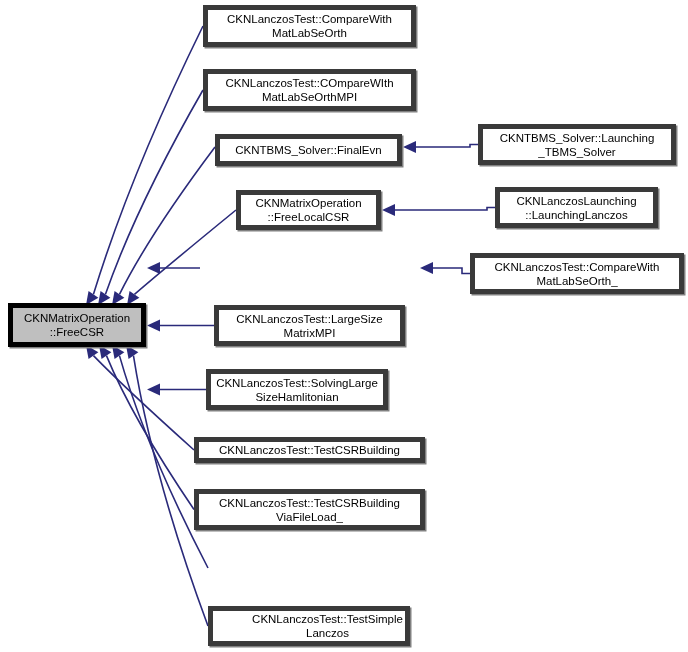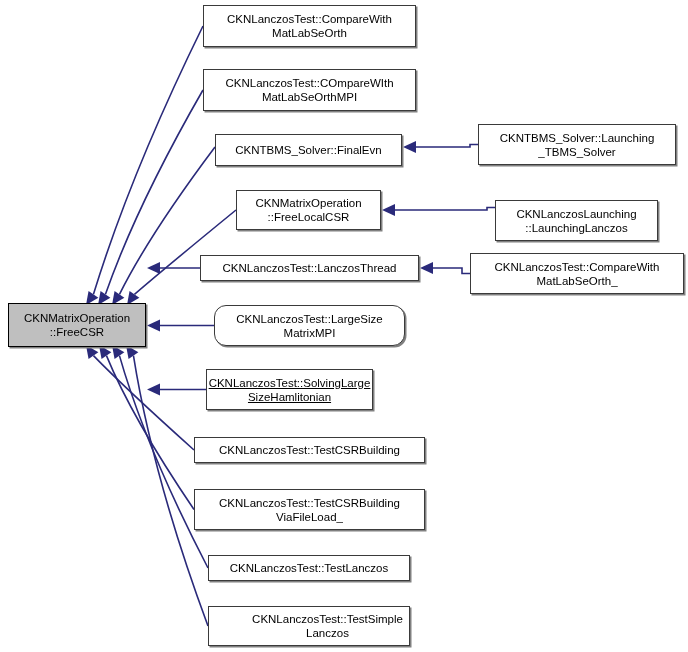--- a/index.html
+++ b/index.html
@@ -21,21 +21,21 @@
     position: absolute;
     left: 0;
     top: 0;
     width: 688px;
     height: 652px;
     pointer-events: none;
   }
   .node {
     position: absolute;
     box-sizing: border-box;
-    border: 1px solid #c2410c;
+    border: 5px solid #c2410c;
     background: #ffffff;
     color: #000000;
     font-size: 11.5px;
     line-height: 14px;
     text-align: center;
     display: flex;
     align-items: center;
     justify-content: center;
     padding: 0 3px;
     box-shadow: 1.5px 1.5px 0 0 #808080;
@@ -89,30 +89,28 @@
     </svg>
 <div class="node current" style="left: 8px; top: 303px; width: 138px; height: 44px; background: rgb(191, 191, 191); border-color: rgb(0, 0, 0); color: rgb(0, 0, 0);">CKNMatrixOperation
 ::FreeCSR</div>
     <div class="node" style="left: 203px; top: 5px; width: 213px; height: 42px; background: rgb(255, 255, 255); border-color: rgb(58, 58, 58); color: rgb(0, 0, 0);">CKNLanczosTest::CompareWith
 MatLabSeOrth</div>
     <div class="node" style="left: 203px; top: 69px; width: 213px; height: 42px; background: rgb(255, 255, 255); border-color: rgb(58, 58, 58); color: rgb(0, 0, 0);">CKNLanczosTest::COmpareWIth
 MatLabSeOrthMPI</div>
     <div class="node" style="left: 215px; top: 134px; width: 187px; height: 32px; background: rgb(255, 255, 255); border-color: rgb(58, 58, 58); color: rgb(0, 0, 0);">CKNTBMS_Solver::FinalEvn</div>
     <div class="node" style="left: 236px; top: 190px; width: 145px; height: 40px; background: rgb(255, 255, 255); border-color: rgb(58, 58, 58); color: rgb(0, 0, 0);">CKNMatrixOperation
 ::FreeLocalCSR</div>
-    <div class="node" style="left: 200px; top: 255px; width: 219px; height: 26px; background: rgb(255, 255, 255); border-color: rgb(58, 58, 58); color: rgb(0, 0, 0);">CKNLanczosTest::LanczosThread</div>
-    <div class="node" style="left: 214px; top: 305px; width: 191px; height: 41px; background: rgb(255, 255, 255); border-color: rgb(58, 58, 58); color: rgb(0, 0, 0); border-radius: 12px;">CKNLanczosTest::LargeSize
+    <div class="node" style="left: 214px; top: 305px; width: 191px; height: 41px; background: rgb(255, 255, 255); border-color: rgb(58, 58, 58); color: rgb(0, 0, 0);">CKNLanczosTest::LargeSize
 MatrixMPI</div>
-    <div class="node" style="left: 206px; top: 369px; width: 167px; height: 41px; background: rgb(255, 255, 255); border-color: rgb(58, 58, 58); color: rgb(0, 0, 0); text-decoration: underline;">CKNLanczosTest::SolvingLarge
+    <div class="node" style="left: 206px; top: 369px; width: 182px; height: 41px; background: rgb(255, 255, 255); border-color: rgb(58, 58, 58); color: rgb(0, 0, 0);">CKNLanczosTest::SolvingLarge
 SizeHamlitonian</div>
     <div class="node" style="left: 194px; top: 437px; width: 231px; height: 26px; background: rgb(255, 255, 255); border-color: rgb(58, 58, 58); color: rgb(0, 0, 0);">CKNLanczosTest::TestCSRBuilding</div>
     <div class="node" style="left: 194px; top: 489px; width: 231px; height: 41px; background: rgb(255, 255, 255); border-color: rgb(58, 58, 58); color: rgb(0, 0, 0);">CKNLanczosTest::TestCSRBuilding
 ViaFileLoad_</div>
-    <div class="node" style="left: 208px; top: 555px; width: 202px; height: 26px; background: rgb(255, 255, 255); border-color: rgb(58, 58, 58); color: rgb(0, 0, 0);">CKNLanczosTest::TestLanczos</div>
     <div class="node" style="left: 208px; top: 606px; width: 202px; height: 40px; background: rgb(255, 255, 255); border-color: rgb(58, 58, 58); color: rgb(0, 0, 0); padding-left: 40px;">CKNLanczosTest::TestSimple
 Lanczos</div>
     <div class="node" style="left: 478px; top: 124px; width: 198px; height: 41px; background: rgb(255, 255, 255); border-color: rgb(58, 58, 58); color: rgb(0, 0, 0); text-align: center;">CKNTBMS_Solver::Launching
 _TBMS_Solver</div>
-    <div class="node" style="left: 495px; top: 187px; width: 163px; height: 41px; background: rgb(255, 255, 255); border-color: rgb(58, 58, 58); color: rgb(0, 0, 0); margin-top: 13px;">CKNLanczosLaunching
+    <div class="node" style="left: 495px; top: 187px; width: 163px; height: 41px; background: rgb(255, 255, 255); border-color: rgb(58, 58, 58); color: rgb(0, 0, 0);">CKNLanczosLaunching
 ::LaunchingLanczos</div>
     <div class="node" style="left: 470px; top: 253px; width: 214px; height: 41px; background: rgb(255, 255, 255); border-color: rgb(58, 58, 58); color: rgb(0, 0, 0);">CKNLanczosTest::CompareWith
 MatLabSeOrth_</div>
   </div>
 
 </body></html>

